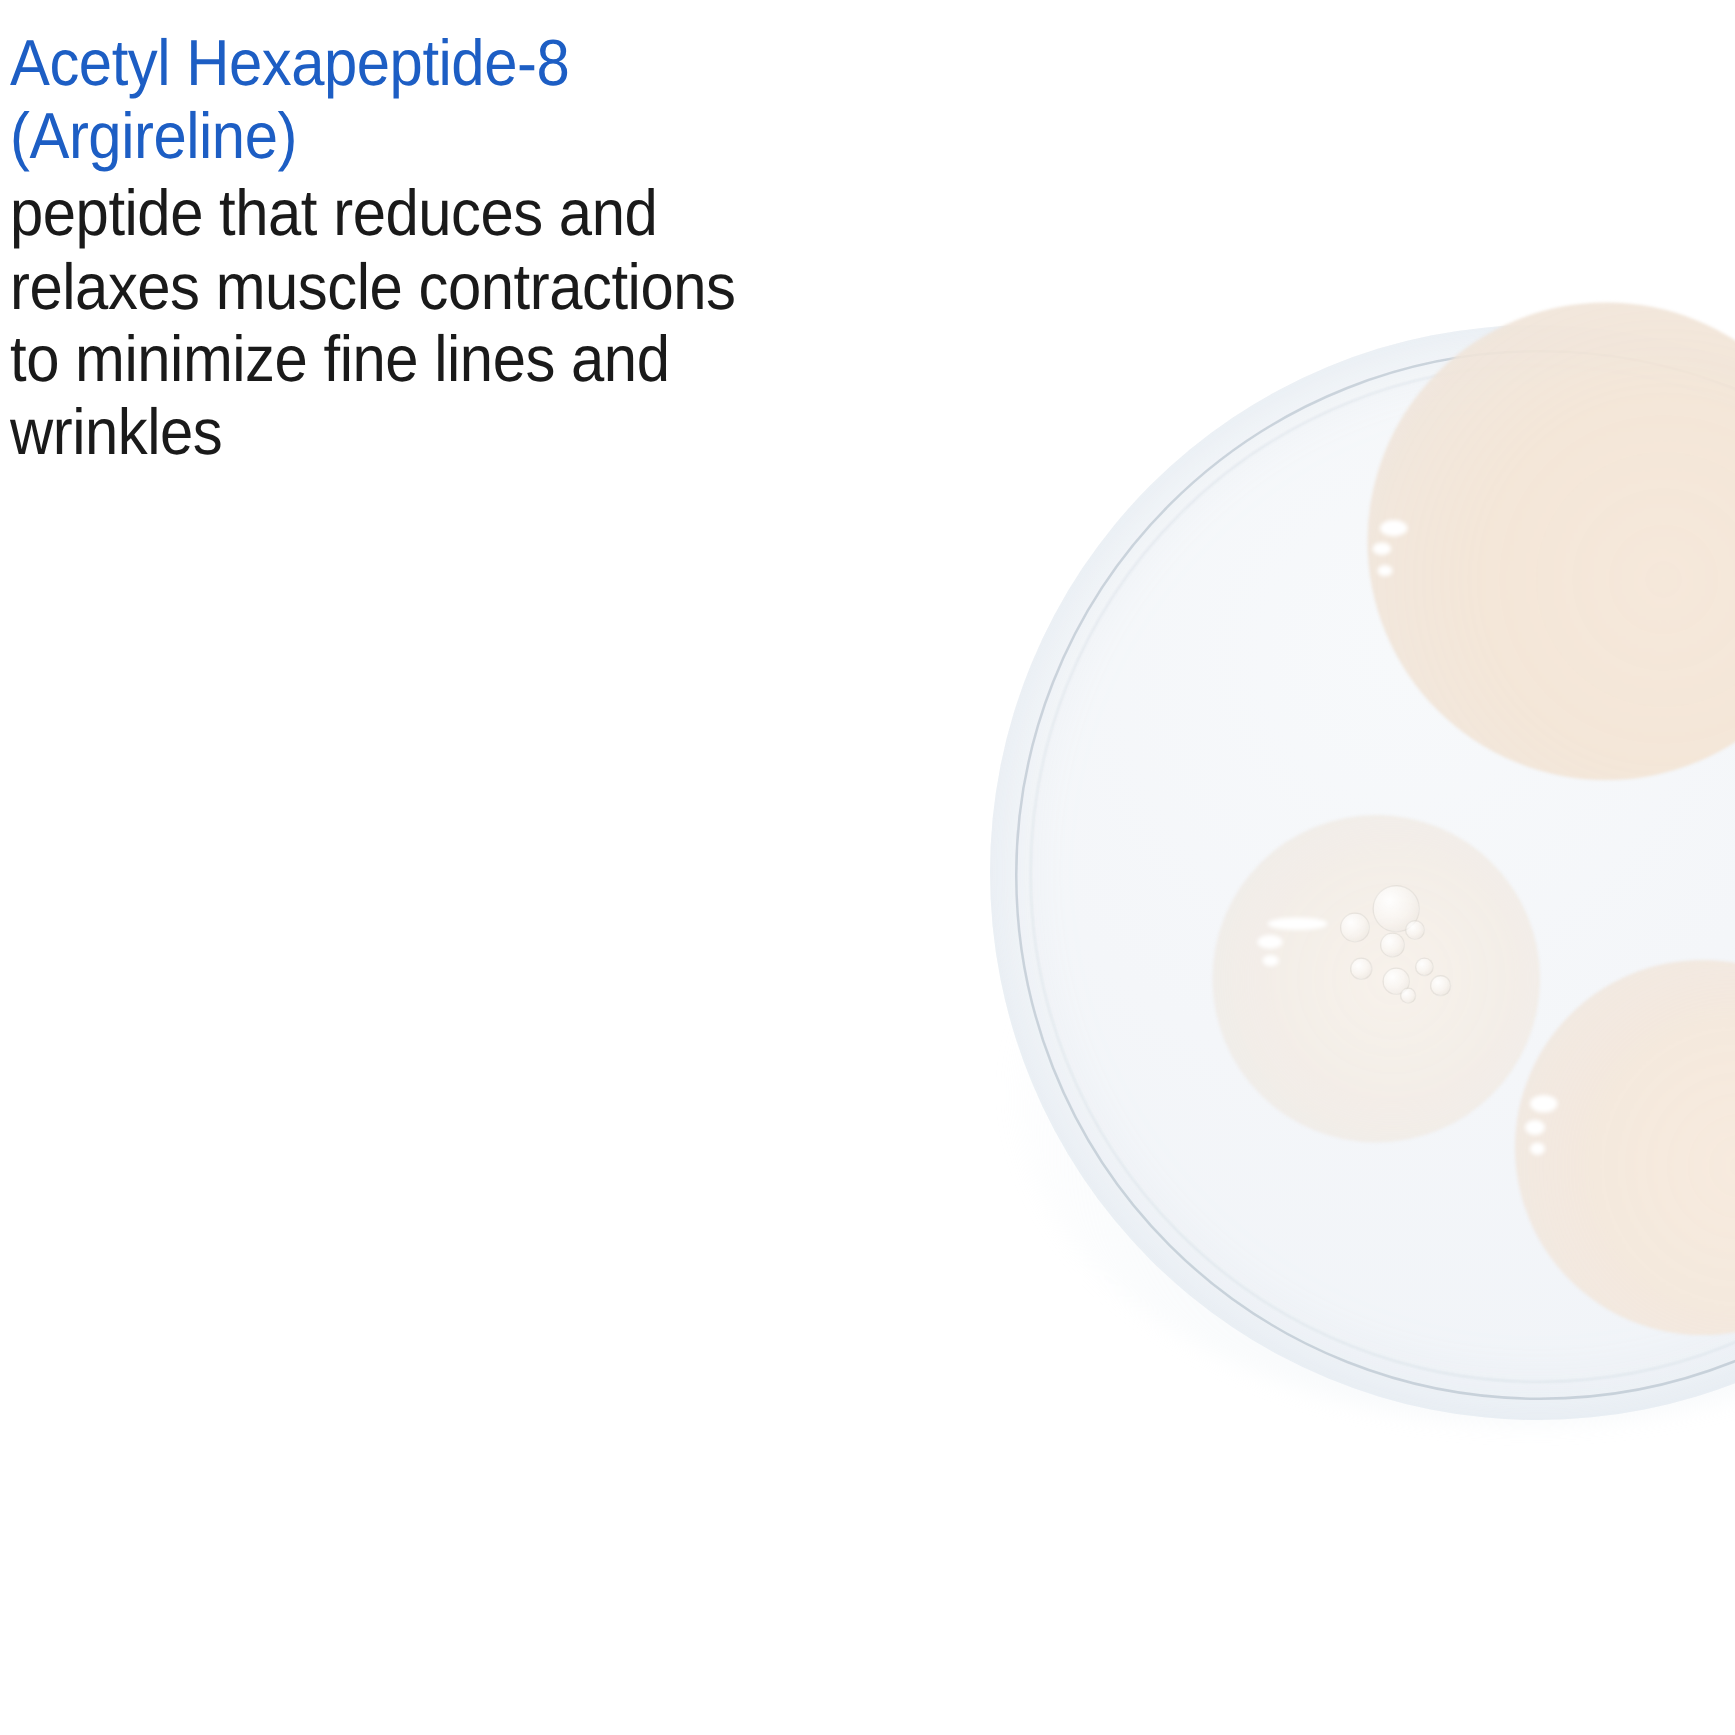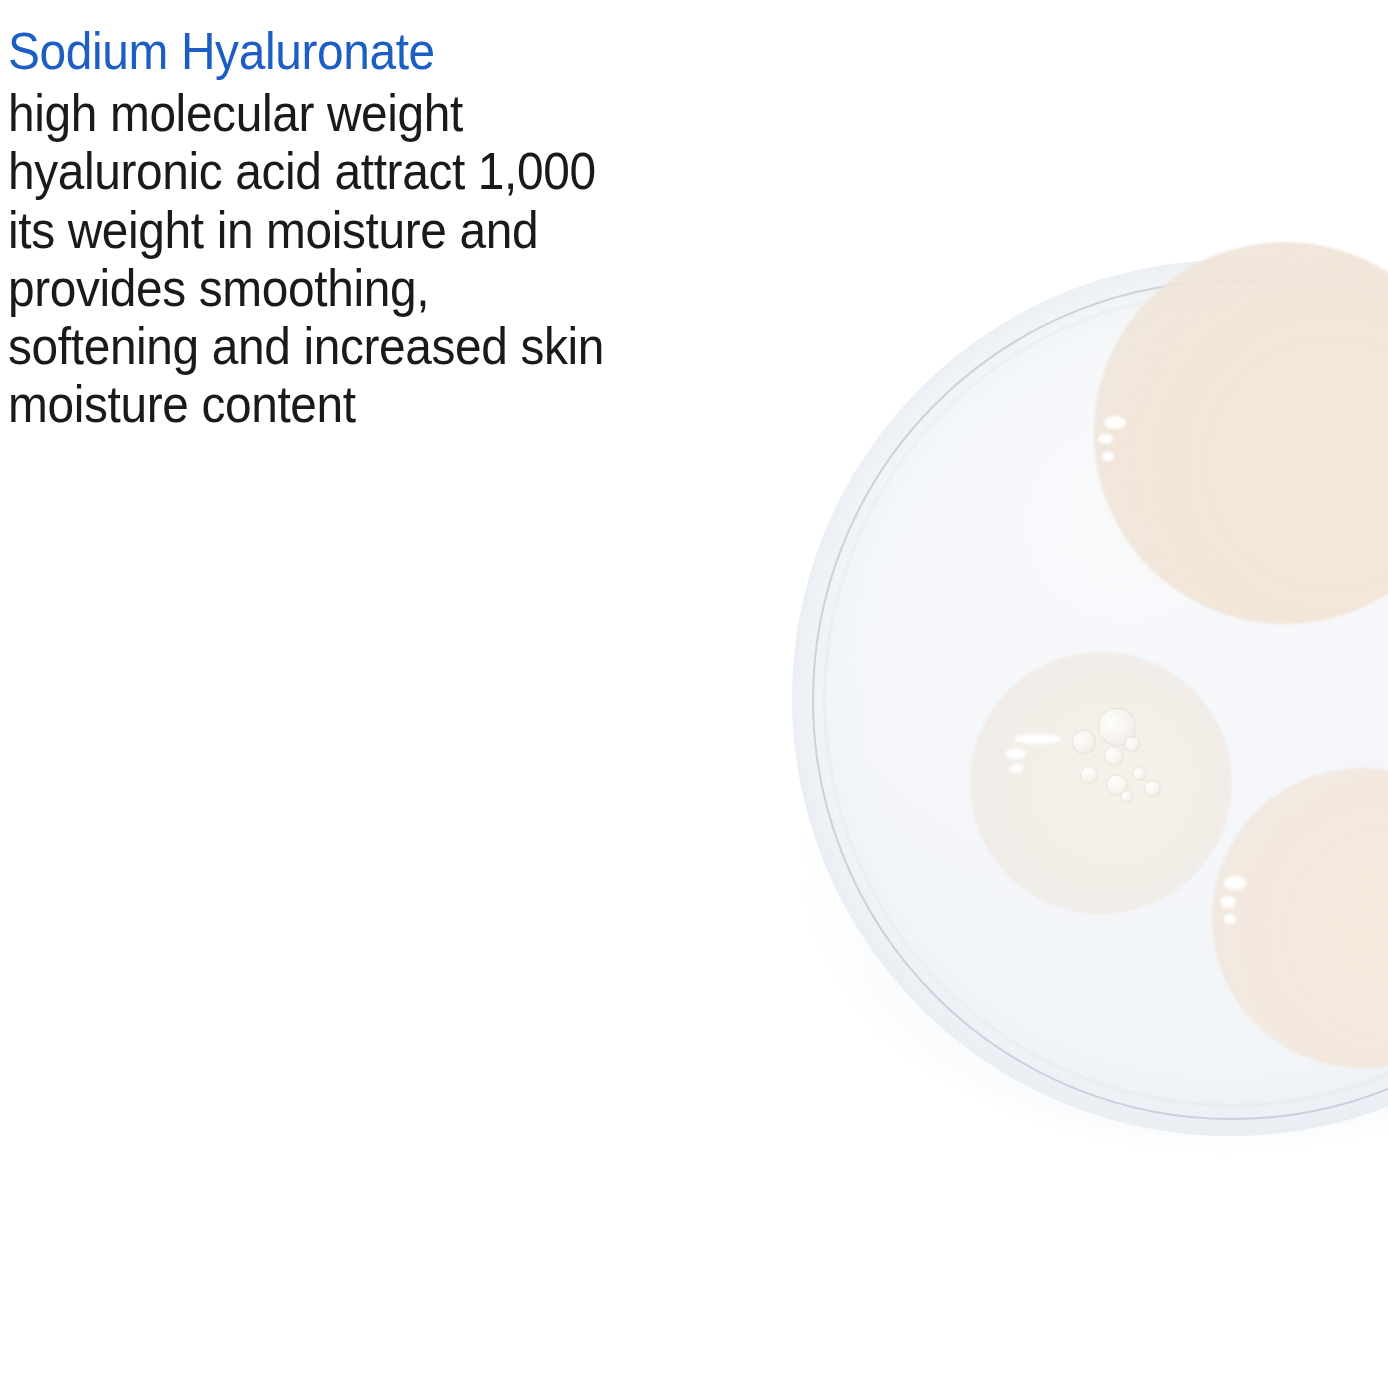--- a/index.html
+++ b/index.html
@@ -240,30 +240,29 @@
     filter: blur(8px);
   }
 </style>
 </head>
 <body>
 
 <div id="page">
 
   <div id="text-column">
 
-
     <div class="ingredient-block">
-      <h2 class="ingredient-name">Sodium Hyaluronate</h2>
-      <p class="ingredient-desc">high molecular weight
-hyaluronic acid attract 1,000
-its weight in moisture and
-provides smoothing,
-softening and increased skin
-moisture content</p>
+      <h2 class="ingredient-name">Acetyl Hexapeptide-8
+(Argireline)</h2>
+      <p class="ingredient-desc">peptide that reduces and
+relaxes muscle contractions
+to minimize fine lines and
+wrinkles</p>
     </div>
+
 
 
   </div>
 
   <div id="photo-panel">
 
     <div class="dish-shadow"></div>
 
     <div class="dish-rim"></div>
     <div class="dish-body"></div>

